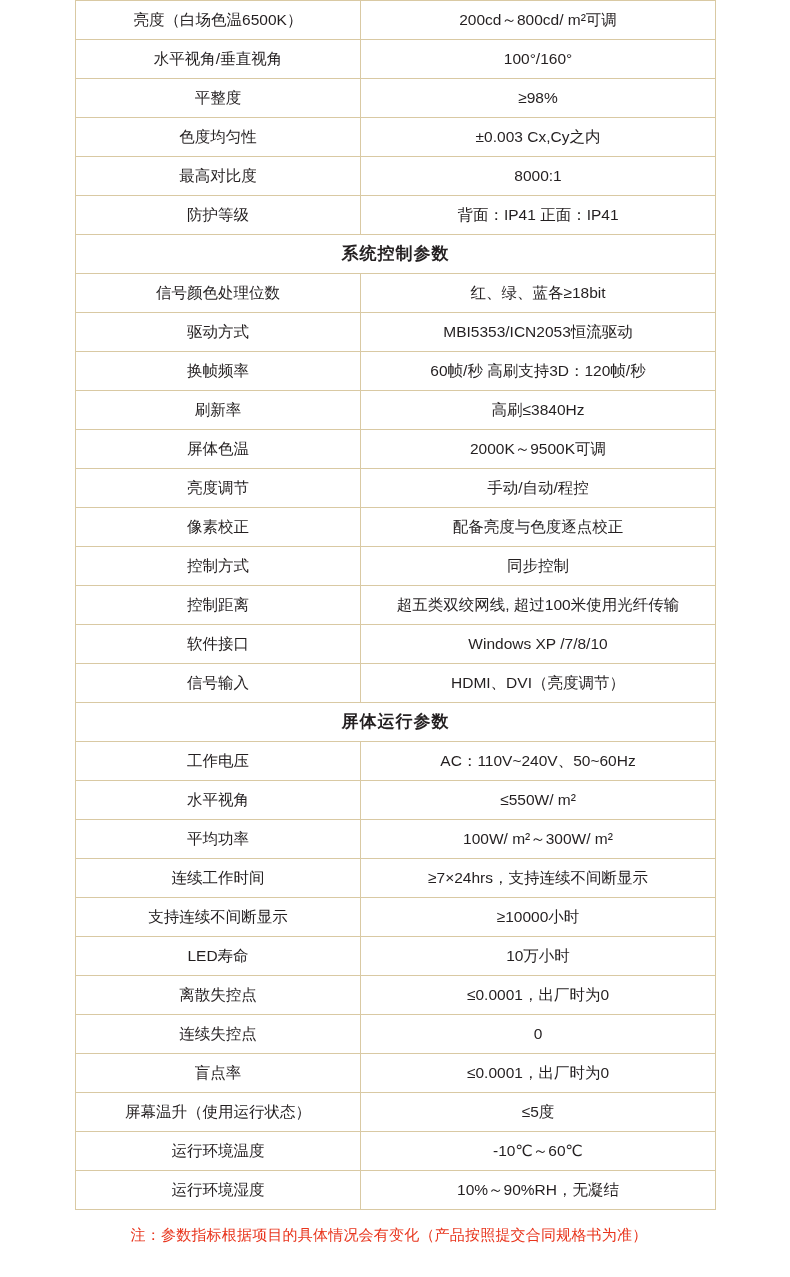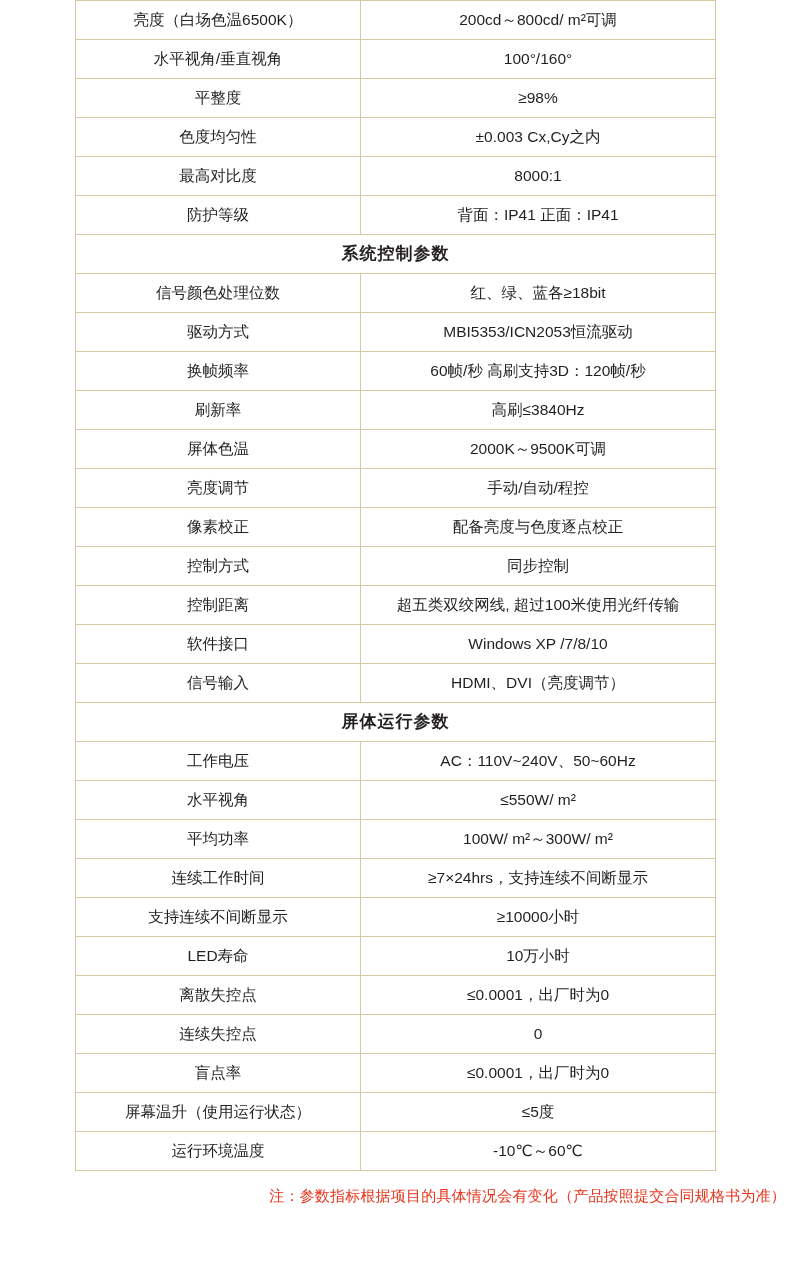--- a/index.html
+++ b/index.html
@@ -44,22 +44,22 @@
   table.spec td.value {
     width: 355px;
   }
   table.spec tr.section td {
     font-size: 17px;
     font-weight: bold;
     letter-spacing: 1px;
     color: #231f20;
   }
   .note {
-    margin: 16px 4px 0 0;
-    text-align: right;
+    margin: 16px 12px 0 0;
+    text-align: center;
     font-size: 15px;
     color: #e8341c;
     letter-spacing: 0.2px;
   }
 </style>
 </head>
 <body>
 
 <div class="sheet">
   <table class="spec">
@@ -175,16 +175,20 @@
           <td class="value">≤0.0001，出厂时为0</td>
         </tr>
         <tr>
           <td class="label">屏幕温升（使用运行状态）</td>
           <td class="value">≤5度</td>
         </tr>
         <tr>
           <td class="label">运行环境温度</td>
           <td class="value">-10℃～60℃</td>
         </tr>
+        <tr>
+          <td class="label">运行环境湿度</td>
+          <td class="value">10%～90%RH，无凝结</td>
+        </tr>
       </tbody>
   </table>
   <div class="note" style="color: rgb(232, 52, 28);">注：参数指标根据项目的具体情况会有变化（产品按照提交合同规格书为准）</div>
 </div>
 
 </body></html>

